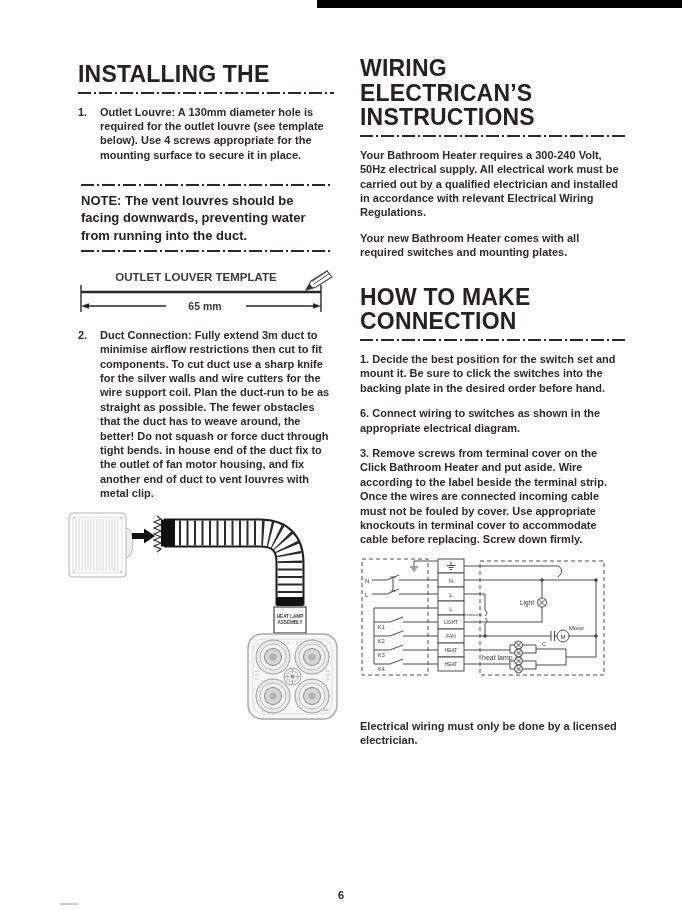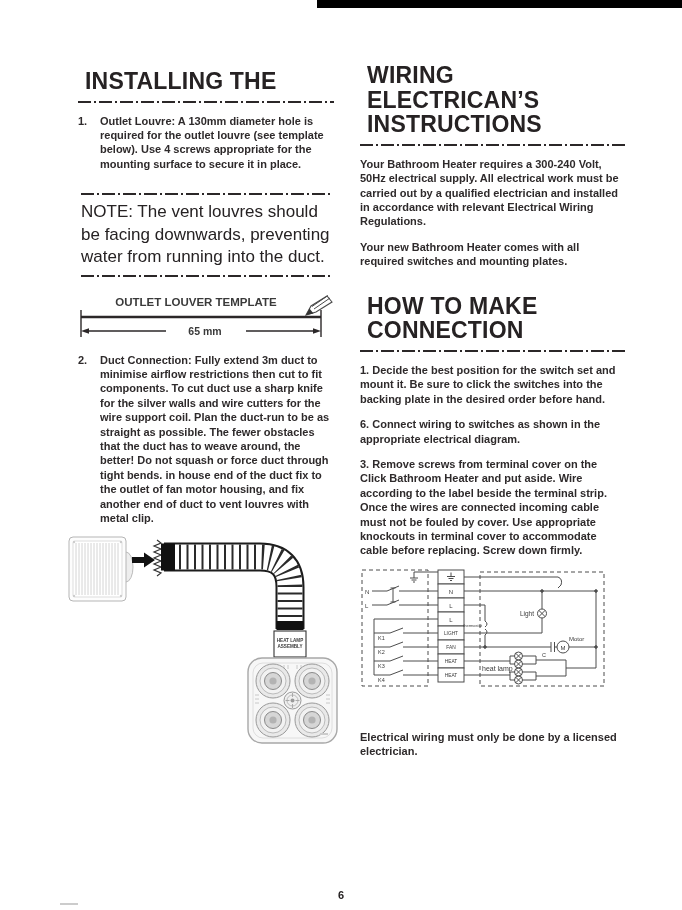--- a/index.html
+++ b/index.html
@@ -2,28 +2,28 @@
 <html><head>
 <meta charset="utf-8">
 <style>
   html,body{margin:0;padding:0;background:#ffffff;}
   .page{position:relative;width:682px;height:910px;background:#fff;overflow:hidden;
         font-family:"Liberation Sans",sans-serif;color:#2b2728;}
   .topbar{position:absolute;top:0;left:317px;width:365px;height:8px;background:#000;}
   .col{position:absolute;}
   .col-left{left:78px;top:62px;width:256px;}
   .col-right{left:360px;top:56px;width:266px;}
-  h1.doc{margin:7px;font-size:23px;line-height:1.07;font-weight:800;letter-spacing:.2px;color:#262223;}
+  h1.doc{margin:0;font-size:23px;line-height:1.07;font-weight:800;letter-spacing:.2px;color:#262223;}
   .dashrule{height:2px;margin-top:5px;
     background-image:repeating-linear-gradient(90deg,#2b2728 0 13px,transparent 13px 16px,#2b2728 16px 18px,transparent 18px 21px);}
   .body-text{font-size:11px;font-weight:700;line-height:1.31;color:#2e2a2b;}
   .step{display:flex;margin-top:11px;}
   .step .num{width:22px;flex:0 0 22px;}
   .step .txt{flex:1;}
-  .notebox{margin-top:15px;padding:7px 3px 8px 3px;font-size:17px;font-weight:400;line-height:1.32;color:#262223;}
+  .notebox{margin-top:15px;padding:7px 3px 8px 3px;font-size:13px;font-weight:700;line-height:1.32;color:#262223;}
   .para{margin-top:11px;}
   .figure{margin-top:8px;}
   svg text{font-family:"Liberation Sans",sans-serif;fill:#3a3a3a;}
   .pageno{position:absolute;left:0;right:0;bottom:9px;text-align:center;font-size:11px;font-weight:800;color:#262223;}
   .scanmark{position:absolute;left:60px;bottom:5px;width:18px;height:2px;background:#cccccc;}
 </style>
 </head>
 <body>
 
 <div class="page">

